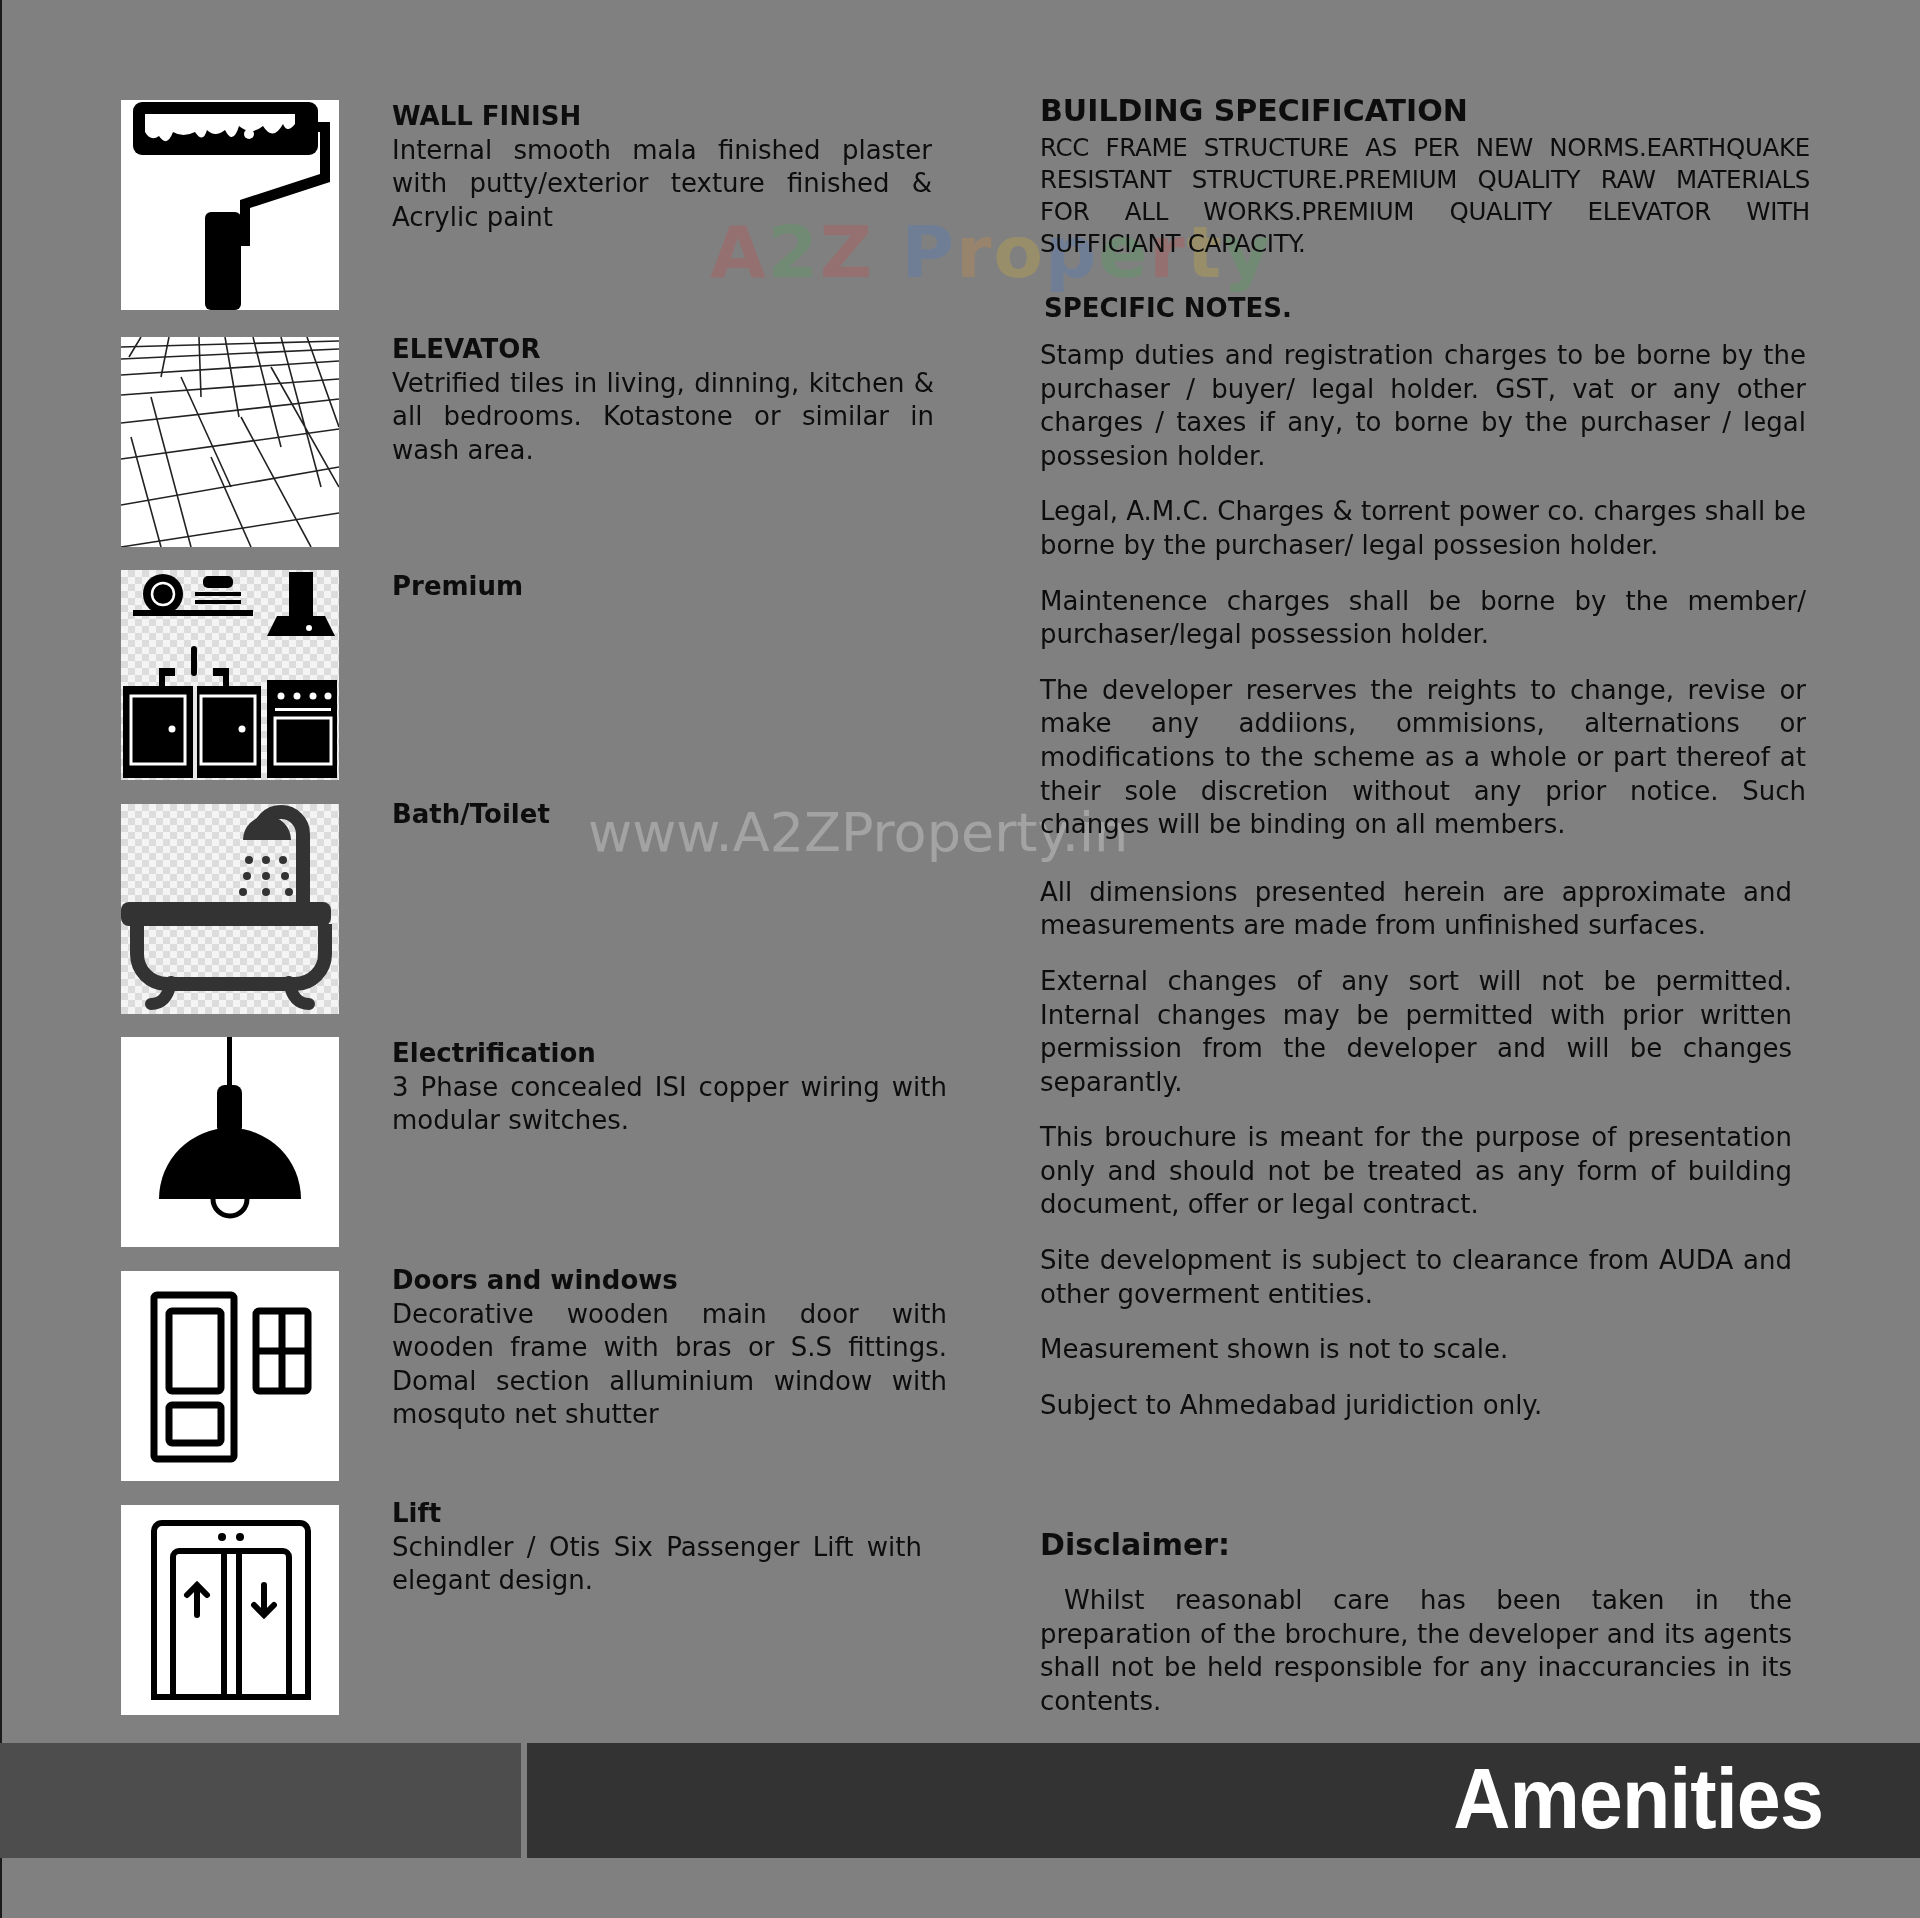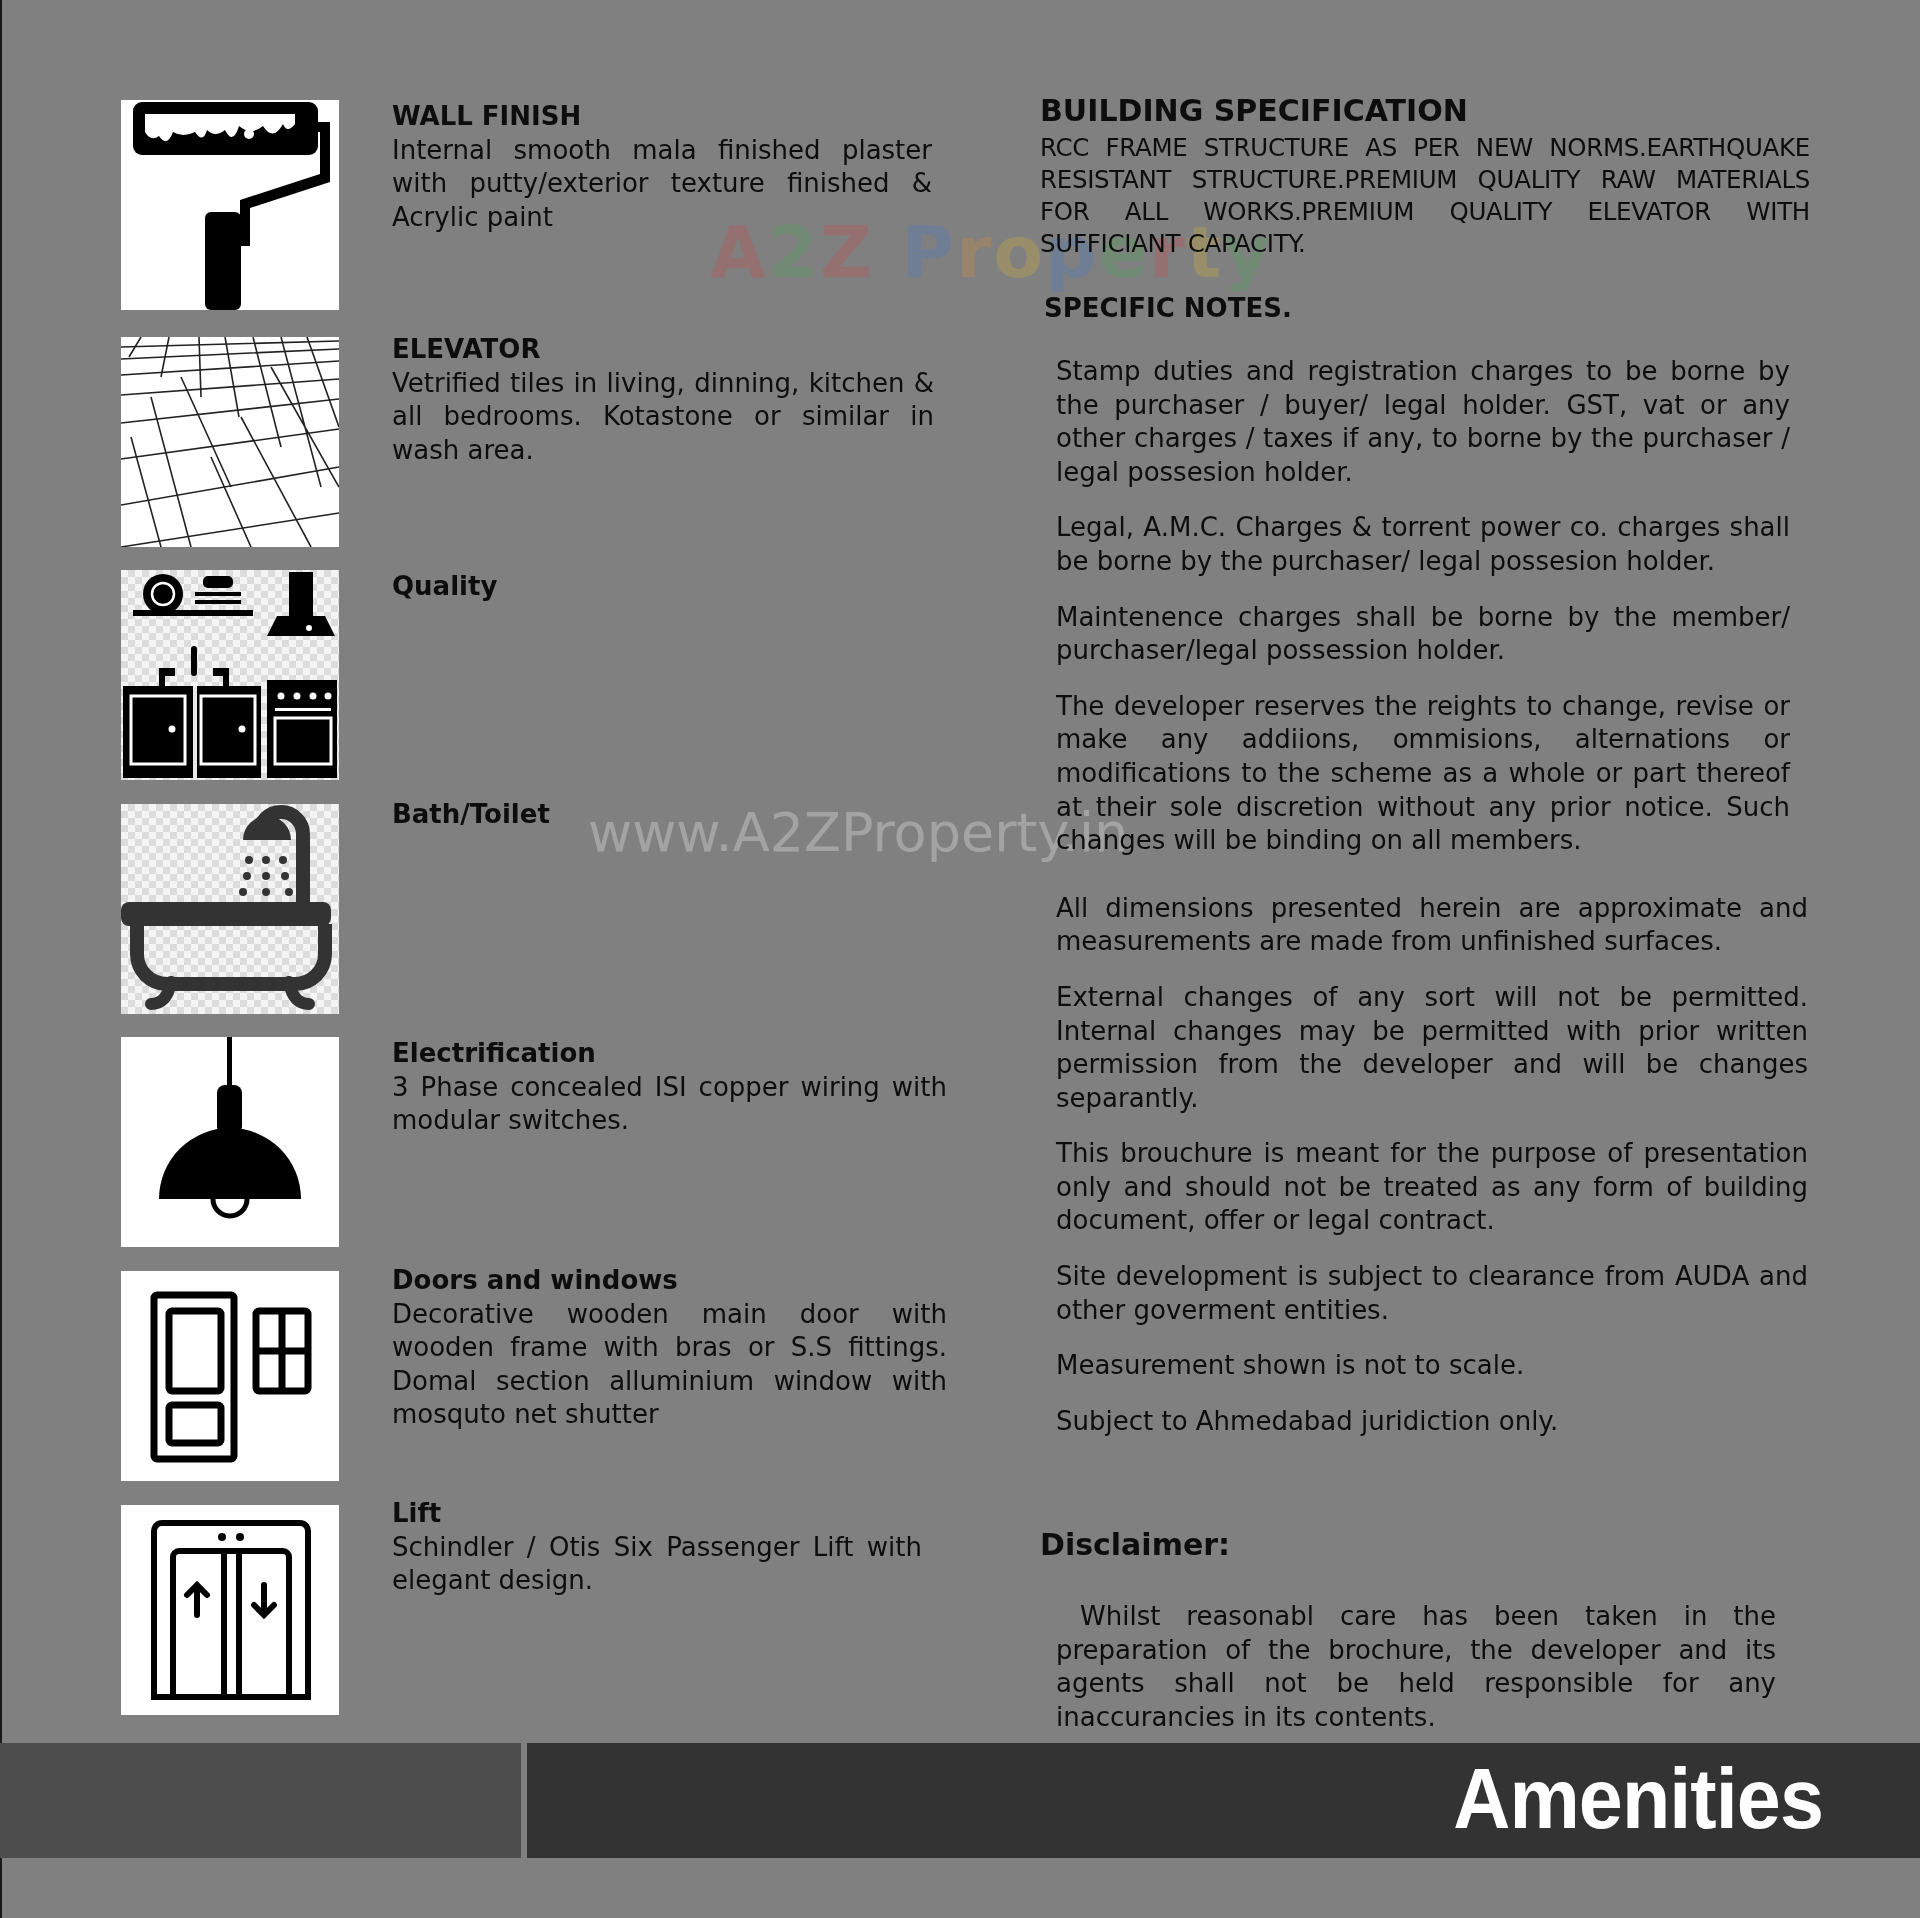--- a/index.html
+++ b/index.html
@@ -31,21 +31,21 @@
     .spec-desc { text-align:justify; }
     .right-col {
       position:absolute; left:1040px; width:768px;
       font-size:26px; line-height:33.6px;
     }
     .right-heading { font-weight:bold; font-size:30px; }
     .bspec-body {
       font-size:24.5px; line-height:32px; text-align:justify; text-align-last:left;
       letter-spacing:-0.3px;
     }
-    .note { text-align:justify; margin:16px; }
+    .note { text-align:justify; margin:0; }
     .banner-left {
       position:absolute; left:0; top:1743px; width:521px; height:115px; background:#4d4d4d;
     }
     .banner-right {
       position:absolute; left:527px; top:1743px; width:1393px; height:115px; background:#333333;
     }
     .banner-title {
       position:absolute; right:97px; top:1748px;
       font-family:"Liberation Sans", sans-serif; font-weight:bold;
       color:#ffffff; font-size:86px; line-height:100px; letter-spacing:-1px;
@@ -174,21 +174,21 @@
 
 <div class="spec" style="top:100px; width:540px;" data-name="spec-wall-finish">
   <div class="spec-title" data-name="spec-title">WALL FINISH</div>
   <div class="spec-desc" data-name="spec-description">Internal smooth mala finished plaster with putty/exterior texture finished &amp; Acrylic paint</div>
 </div>
 <div class="spec" style="top:333px; width:542px;" data-name="spec-flooring">
   <div class="spec-title" data-name="spec-title">ELEVATOR</div>
   <div class="spec-desc" data-name="spec-description">Vetrified tiles in living, dinning, kitchen &amp; all bedrooms. Kotastone or similar in wash area.</div>
 </div>
 <div class="spec" style="top:570px; width:550px;" data-name="spec-kitchen">
-  <div class="spec-title" data-name="spec-title">Quality</div>
+  <div class="spec-title" data-name="spec-title">Premium</div>
 </div>
 <div class="spec" style="top:798px; width:562px;" data-name="spec-bath-toilet">
   <div class="spec-title" data-name="spec-title">Bath/Toilet</div>
 </div>
 <div class="spec" style="top:1037px; width:555px;" data-name="spec-electrification">
   <div class="spec-title" data-name="spec-title">Electrification</div>
   <div class="spec-desc" data-name="spec-description">3 Phase concealed ISI copper wiring with modular switches.</div>
 </div>
 <div class="spec" style="top:1264px; width:555px;" data-name="spec-doors-windows">
   <div class="spec-title" data-name="spec-title">Doors and windows</div>

